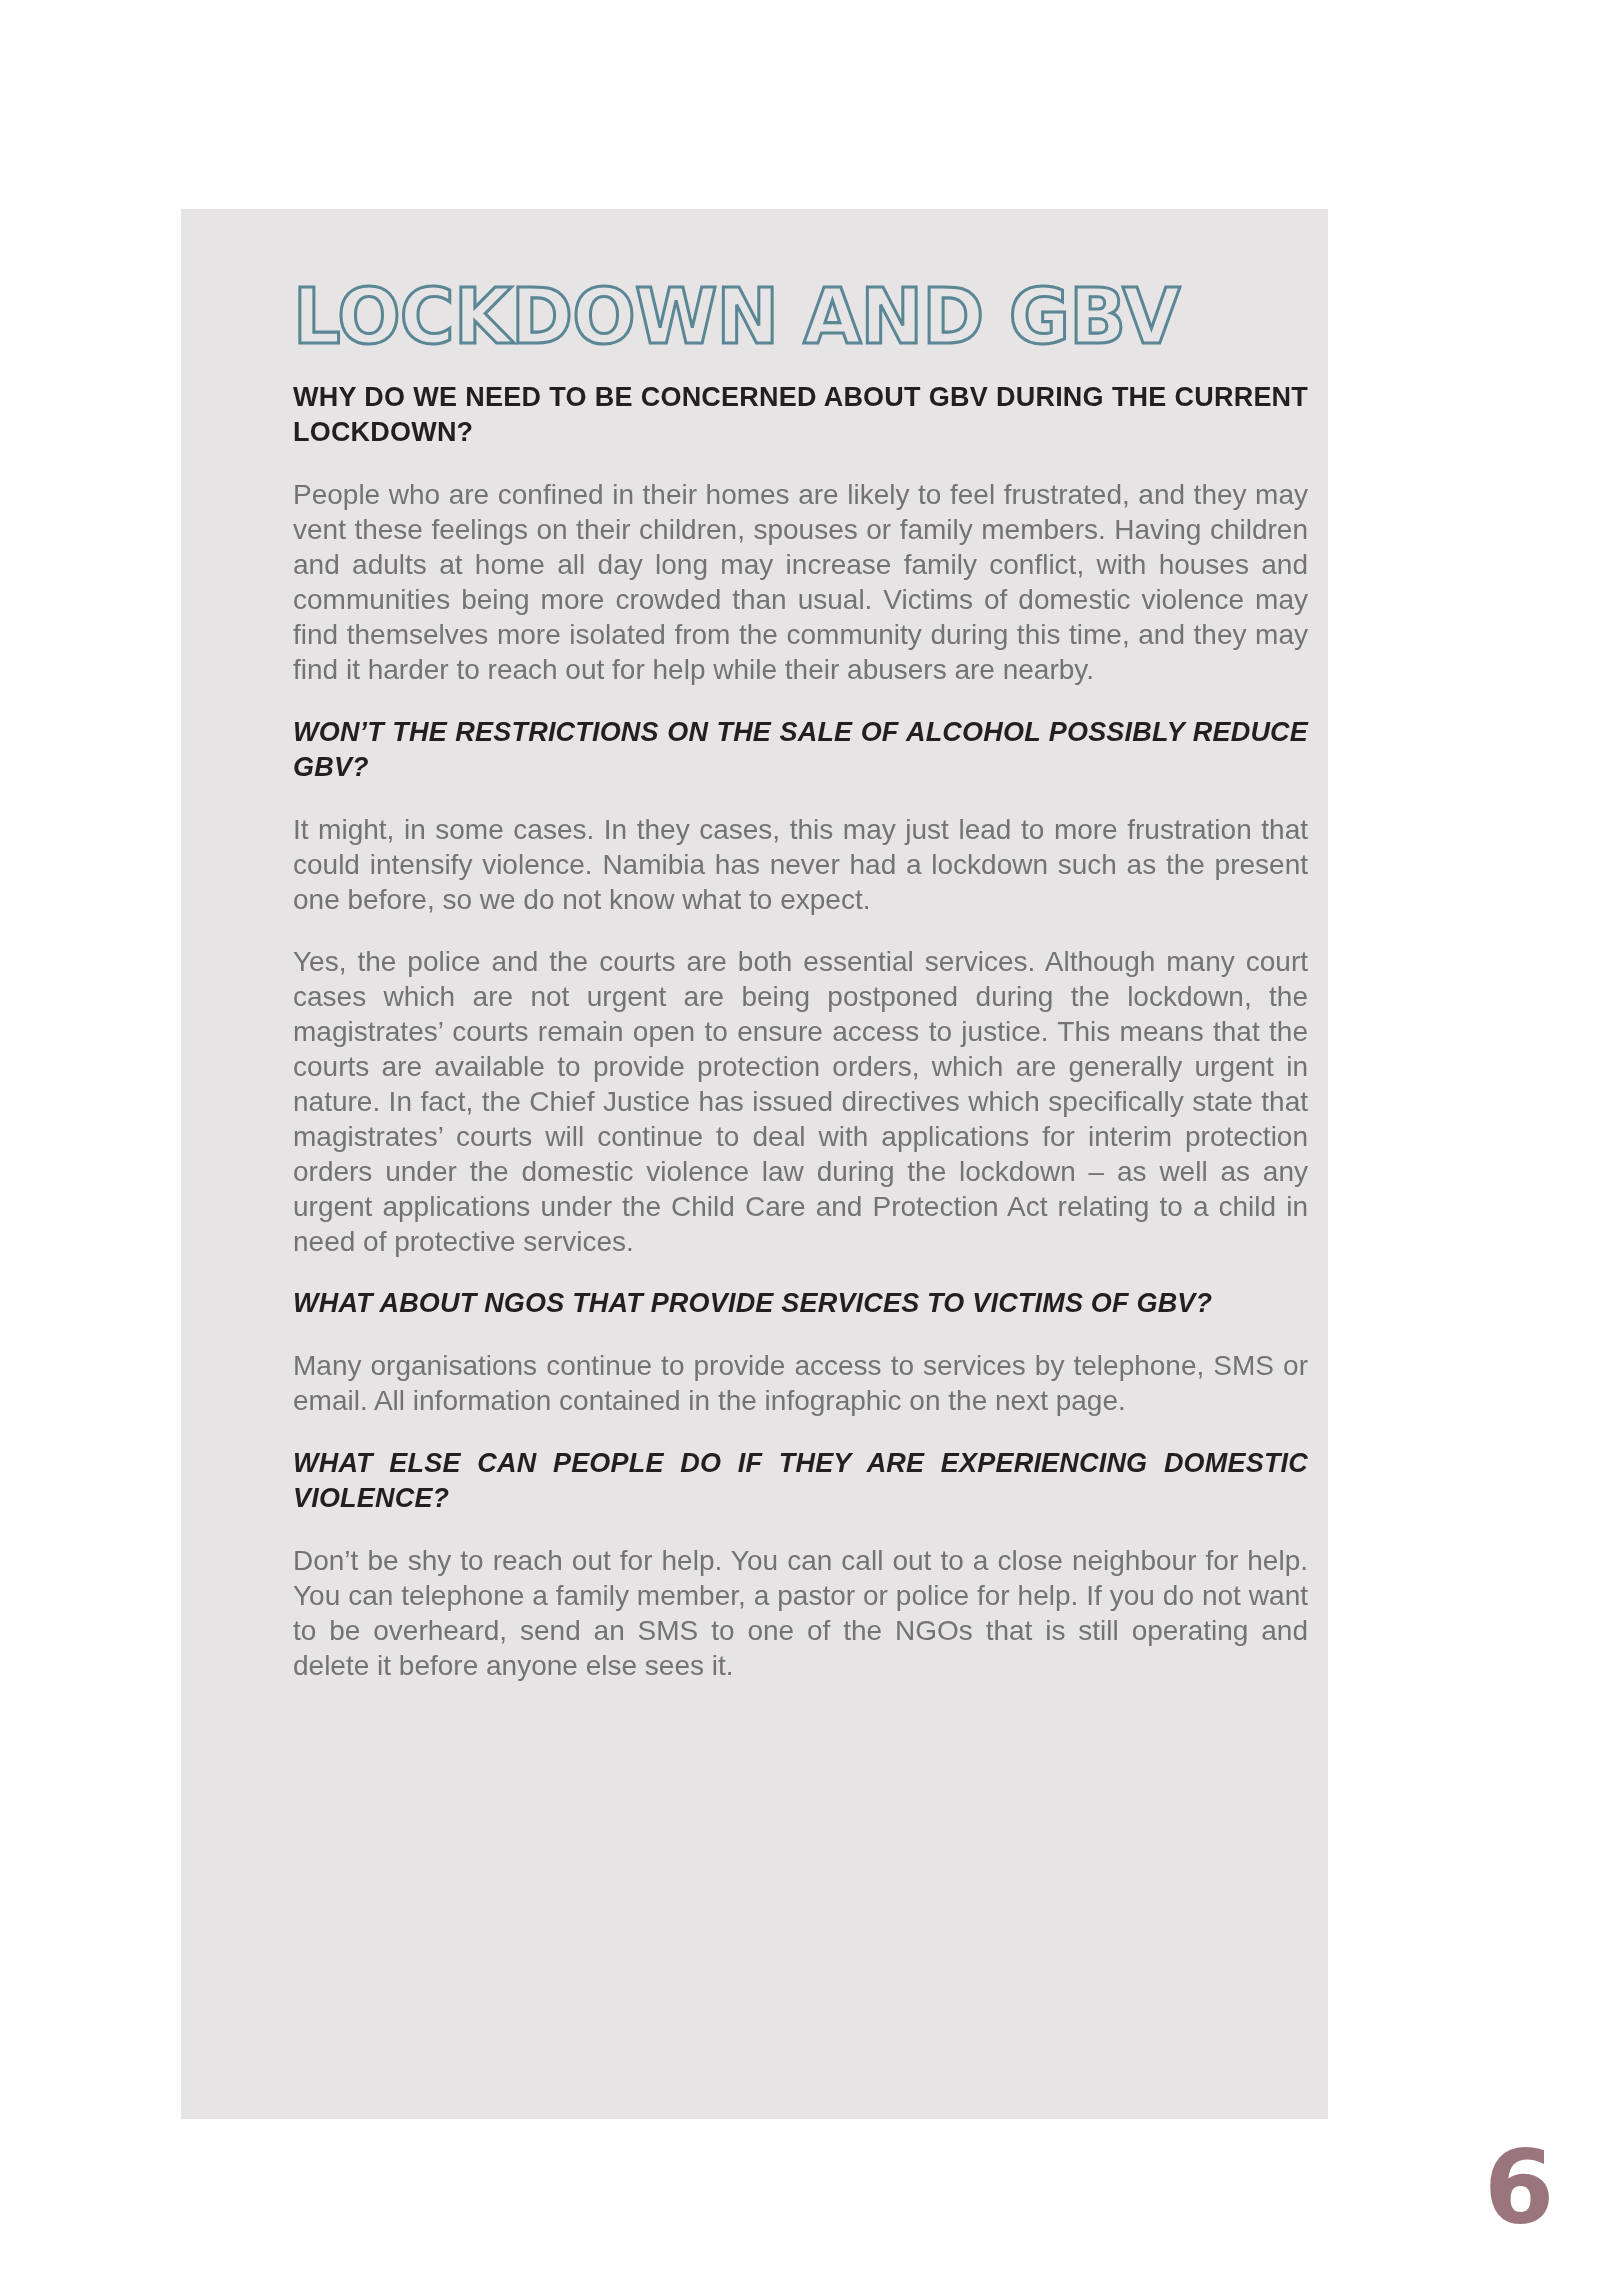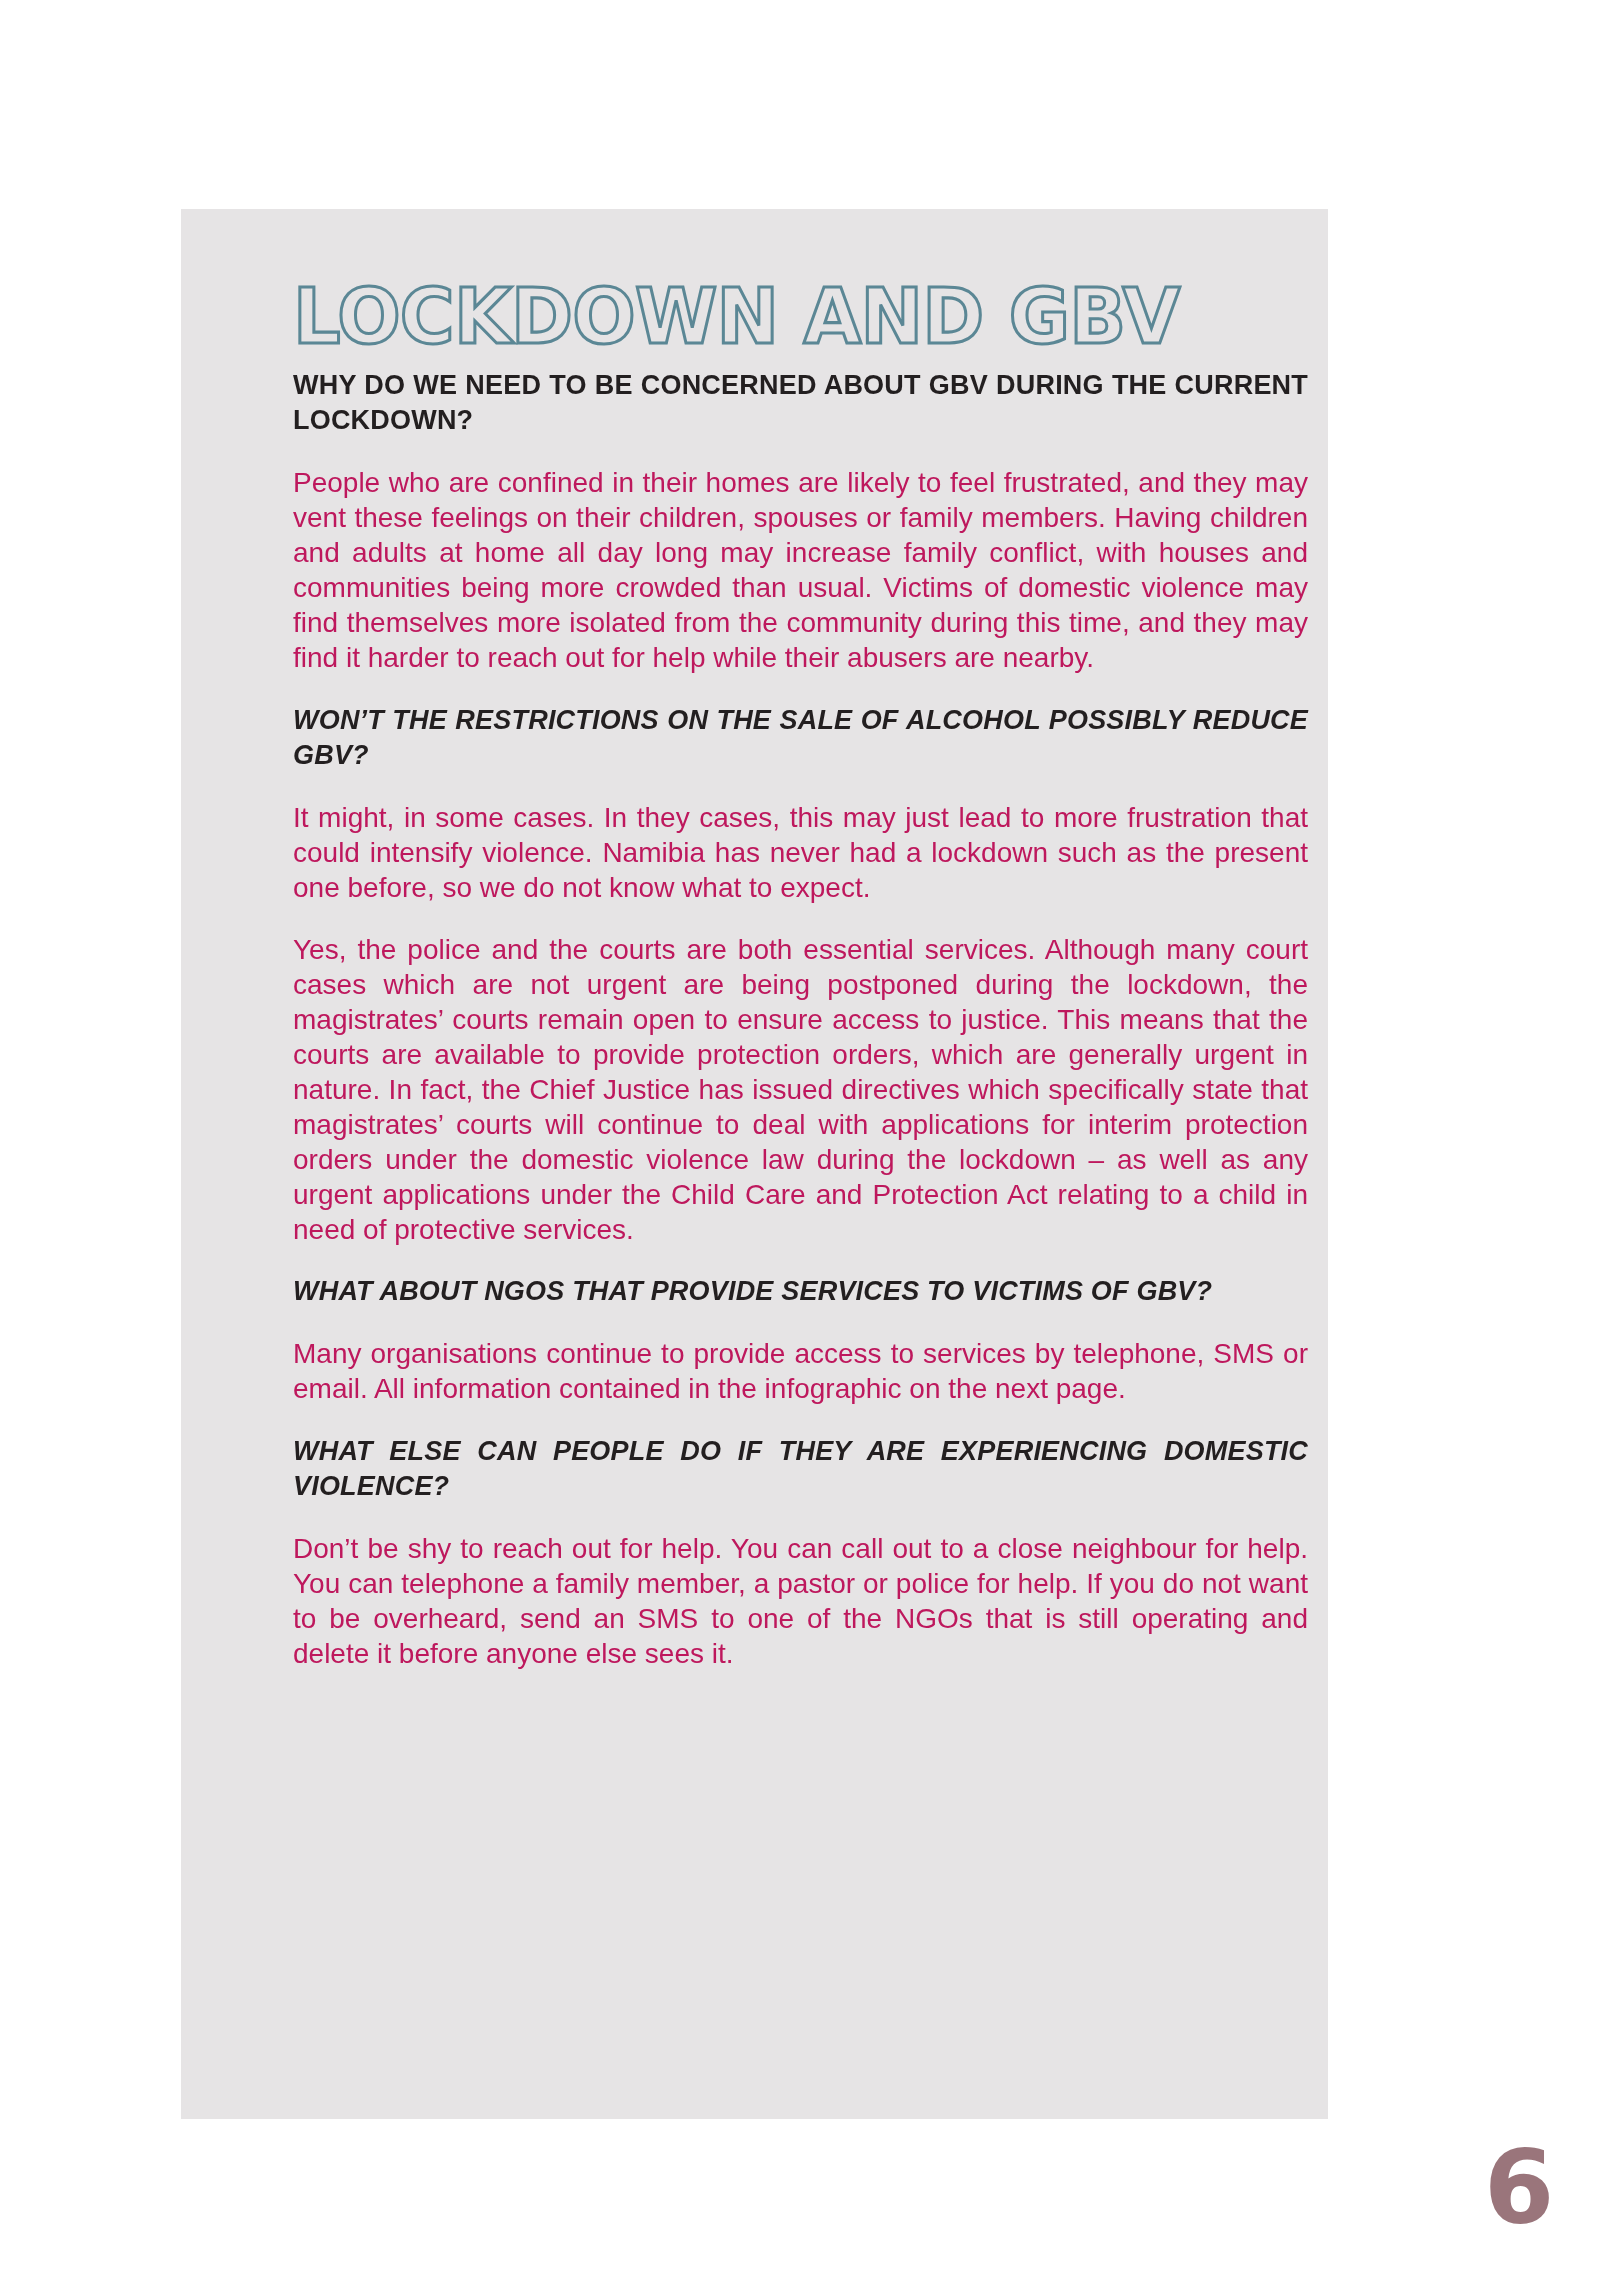--- a/index.html
+++ b/index.html
@@ -51,25 +51,25 @@
     text-align: justify;
     text-align-last: left;
     letter-spacing: 0.2px;
   }
   .answer {
     margin: 0;
     font-family: "Liberation Sans", sans-serif;
     font-weight: normal;
     font-size: 28px;
     line-height: 35px;
-    color: #be185d;
+    color: #737373;
     text-align: justify;
     text-align-last: left;
   }
-  .q1 { margin-top: 12px; }
+  .q1 { margin-top: 24px; }
   .gap-q { margin-top: 27.5px; font-style: italic; }
   .gap-a { margin-top: 27px; }
   .page-number {
     position: absolute;
     left: 1484px;
     top: 2138px;
     font-family: "DejaVu Sans", sans-serif;
     font-weight: bold;
     font-size: 101px;
     line-height: 101px;

